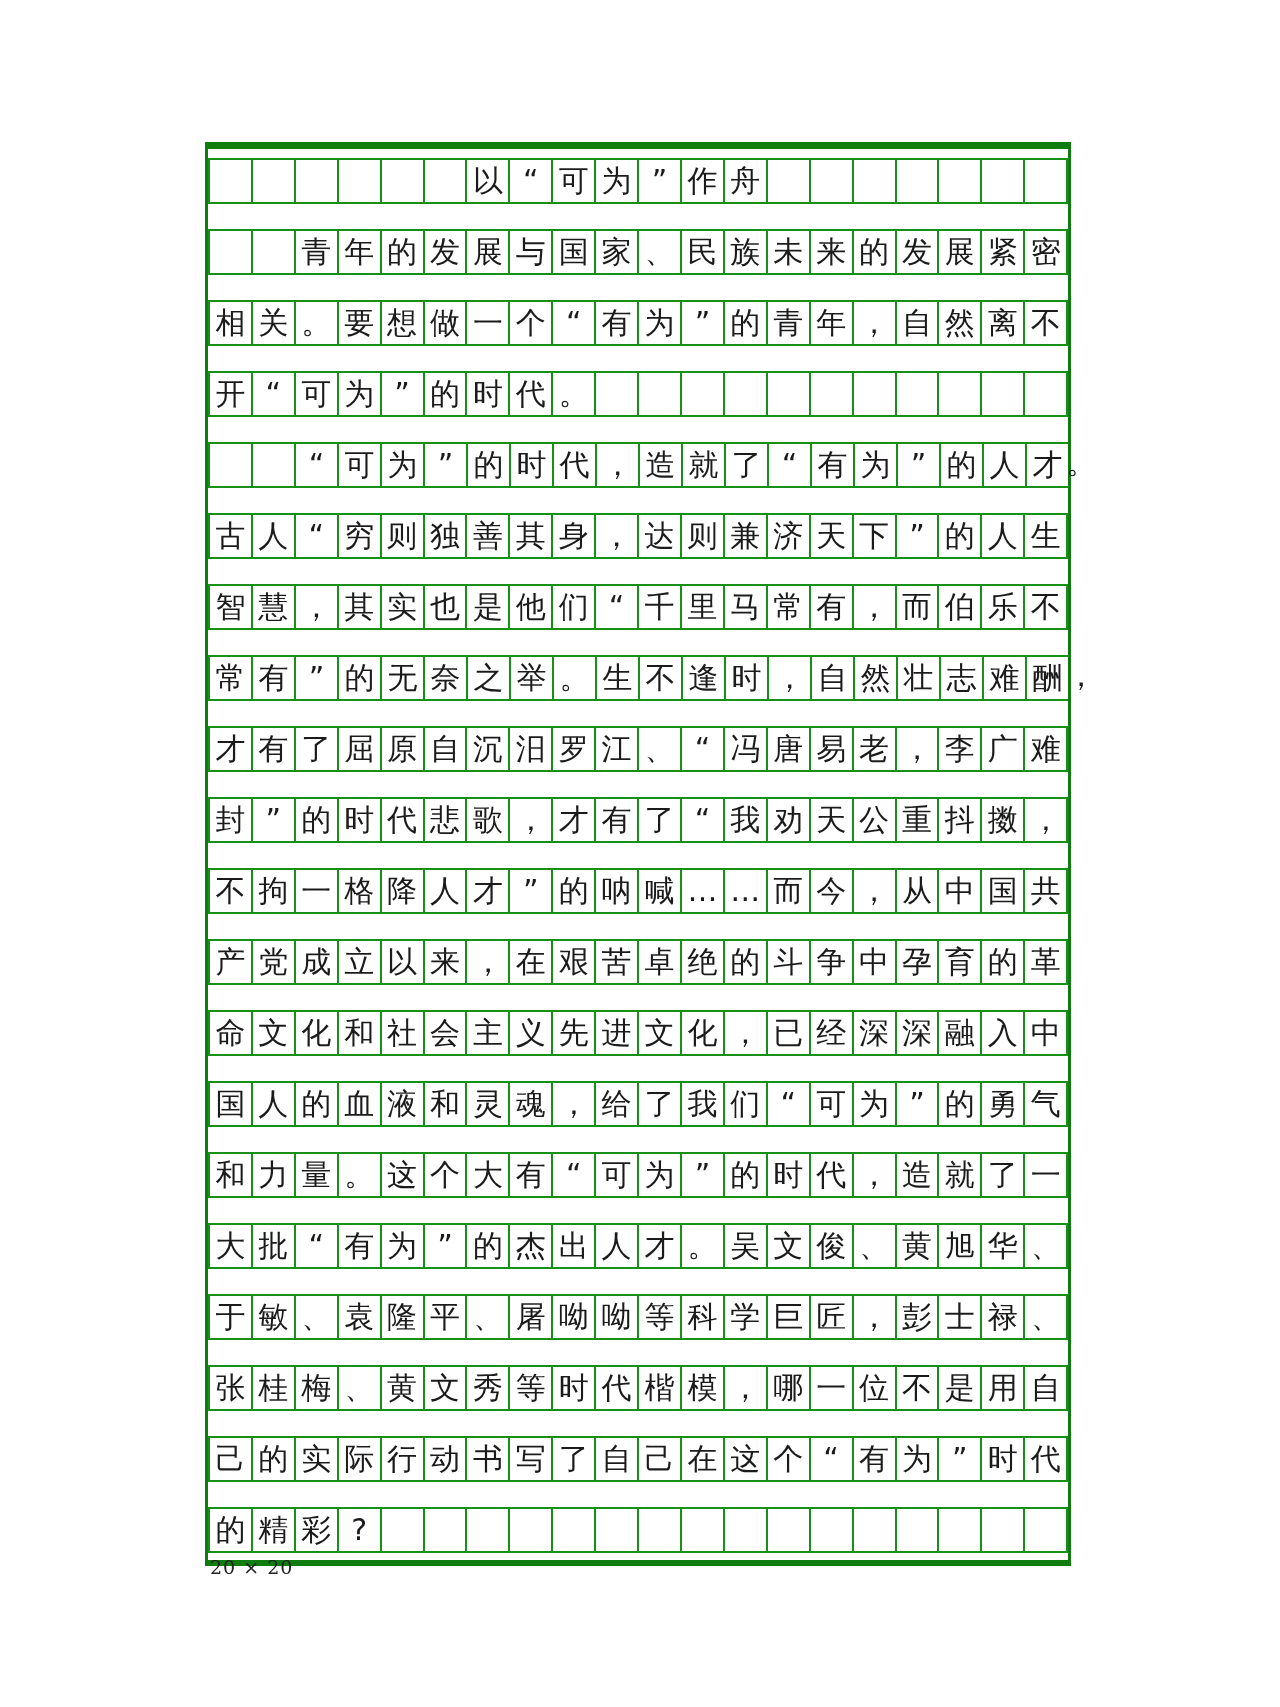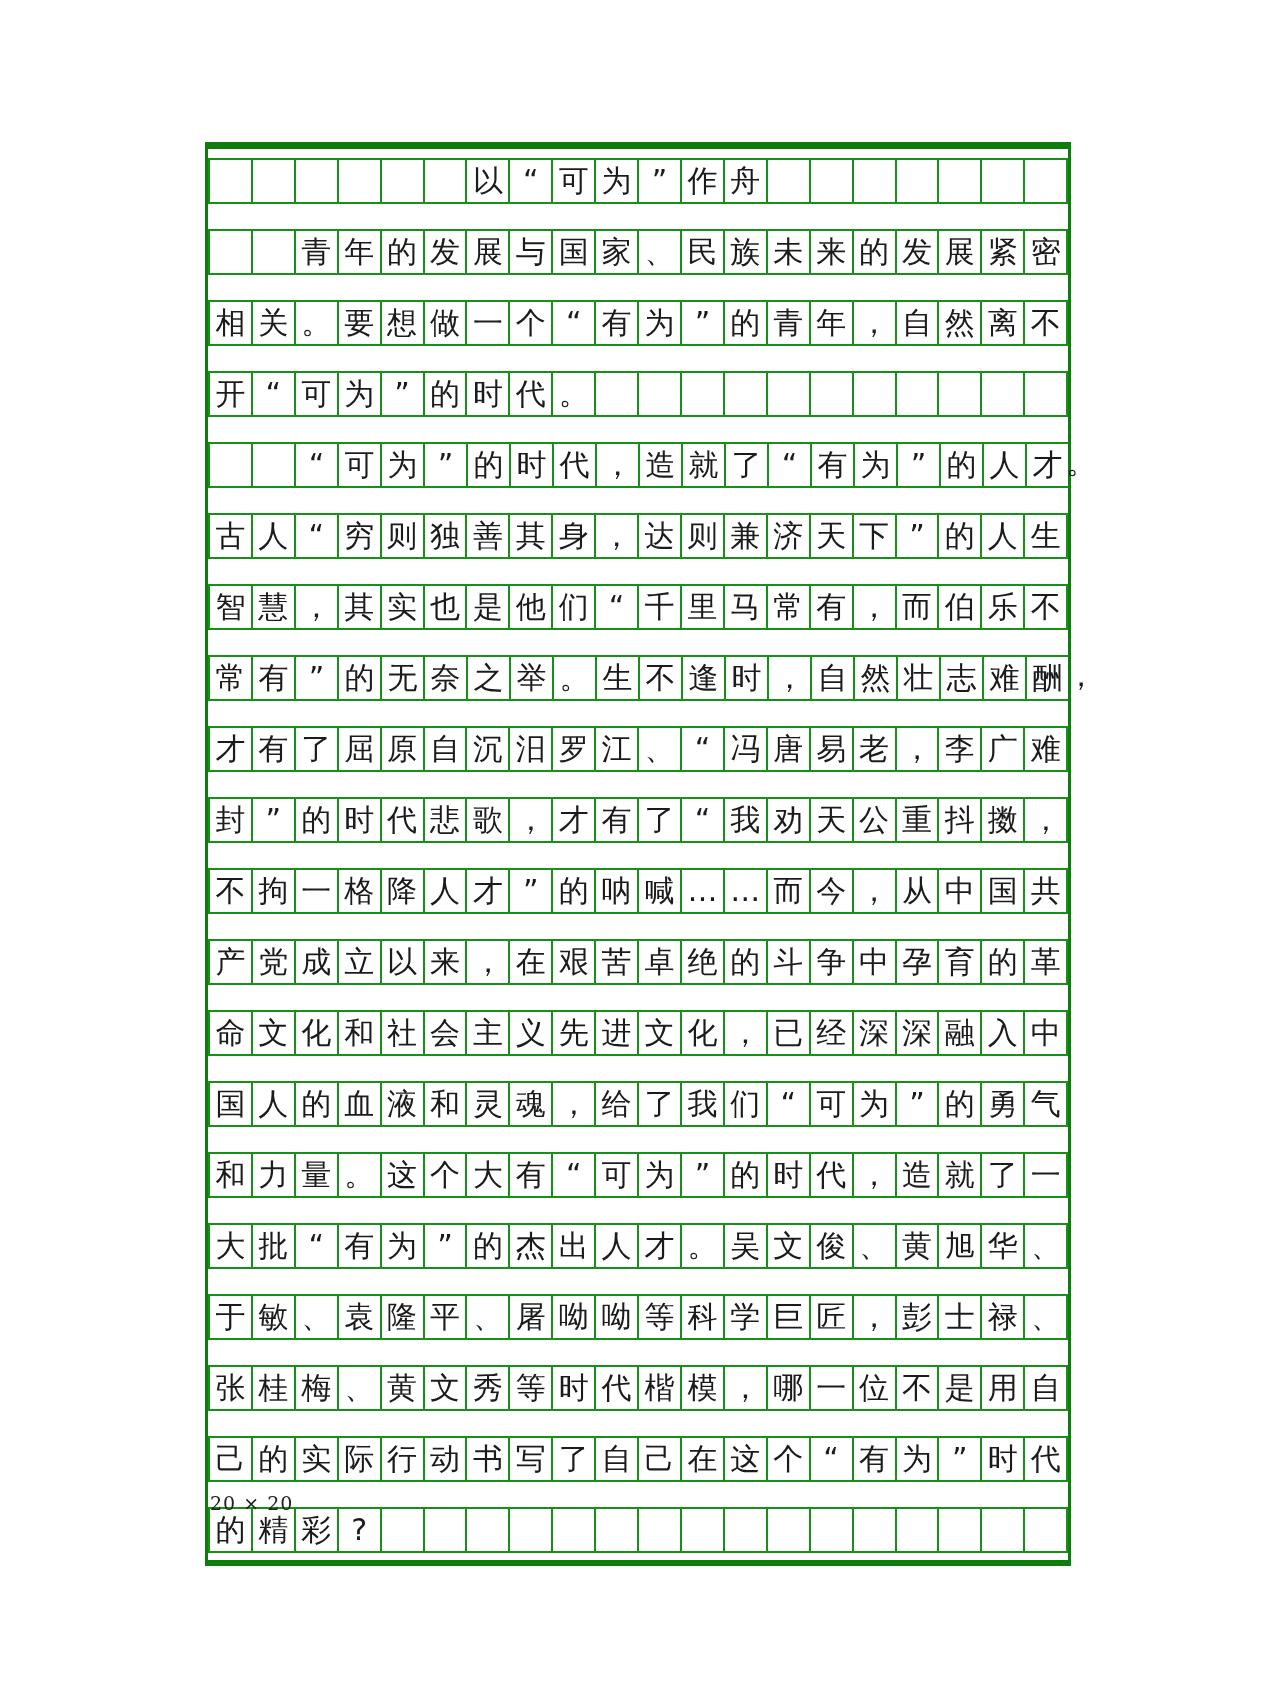--- a/index.html
+++ b/index.html
@@ -49,21 +49,21 @@
   .cell:last-child { border-right: 2px solid var(--grid); }
   .overflow {
     position: absolute;
     right: -28px;
     bottom: 2px;
     font-size: 30px;
     color: var(--ink);
   }
   .size-label {
     position: absolute;
-    left: 210px; top: 1492px;
+    left: 210px; top: 1556px;
     font-family: "DejaVu Serif", serif;
     font-size: 19px;
     color: var(--label);
     letter-spacing: 1px;
   }
 </style>
 </head>
 <body>
 
 <div class="sheet">

